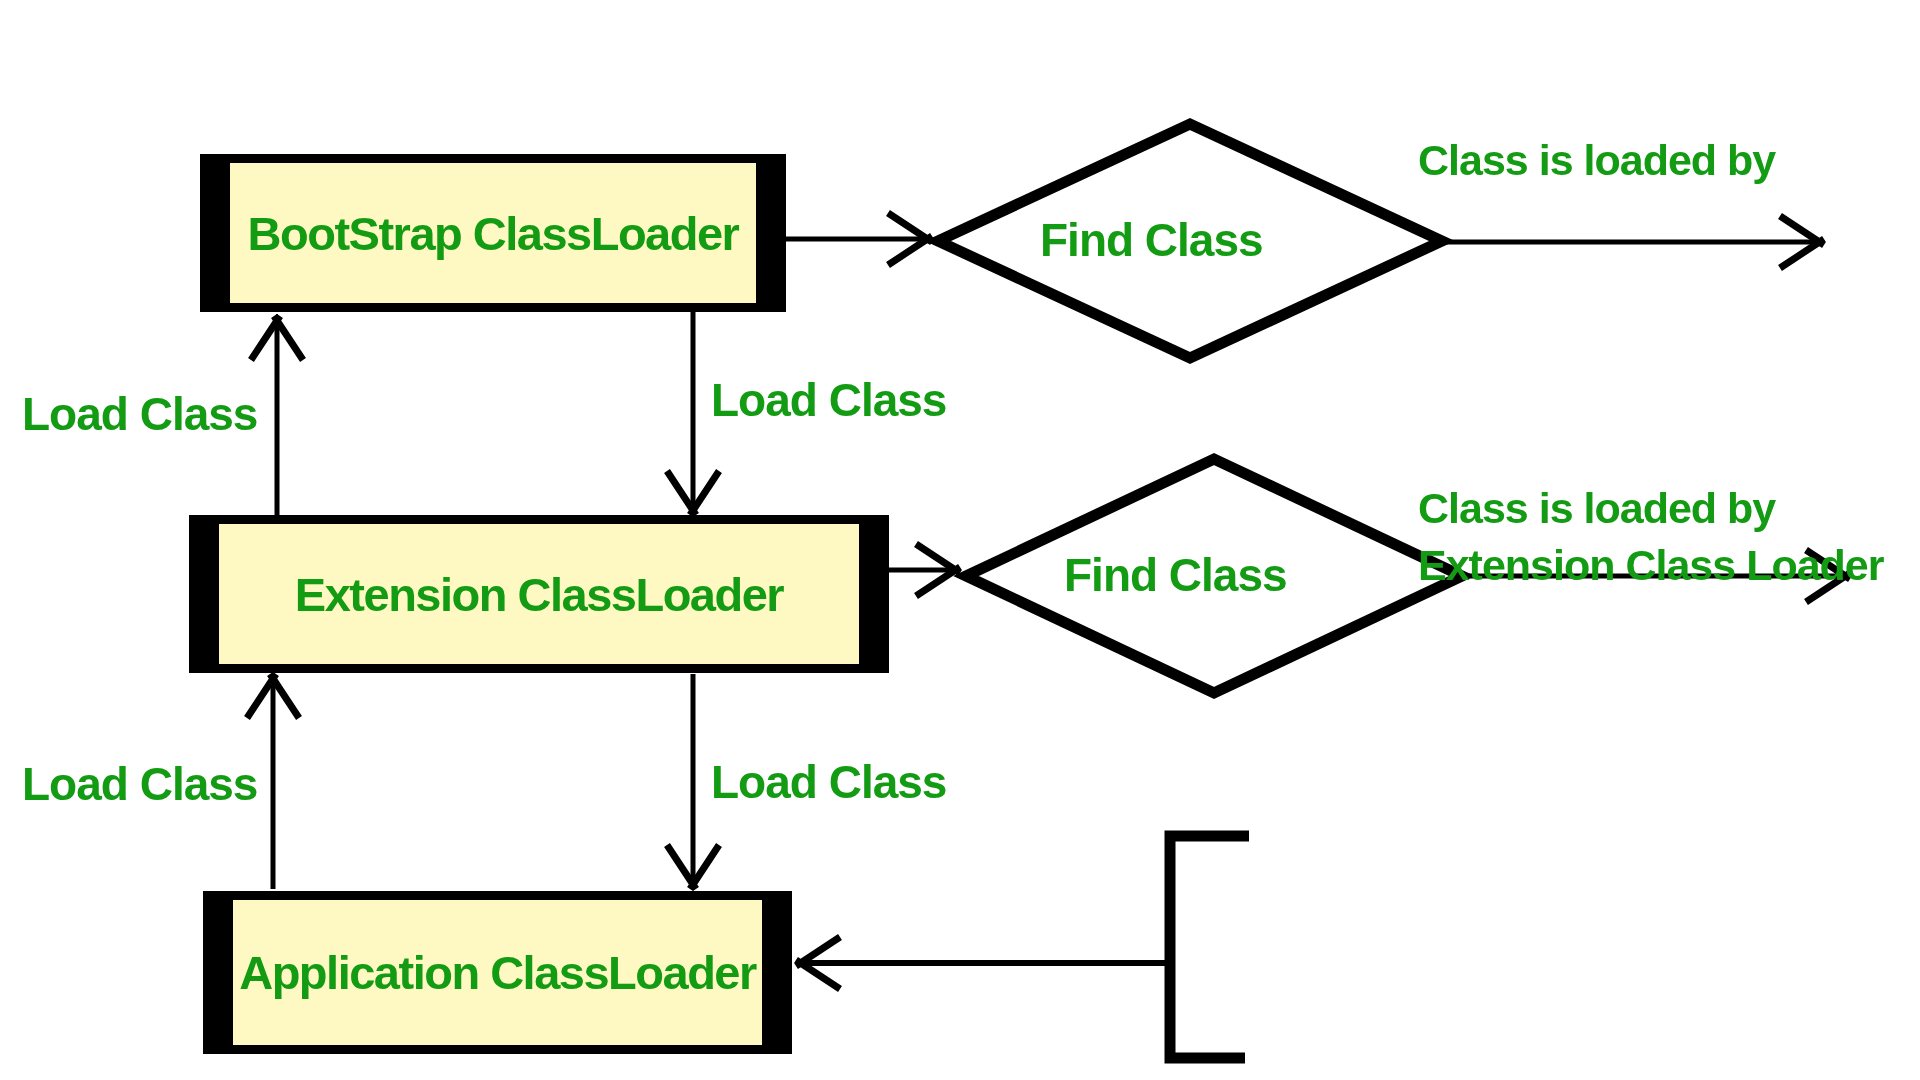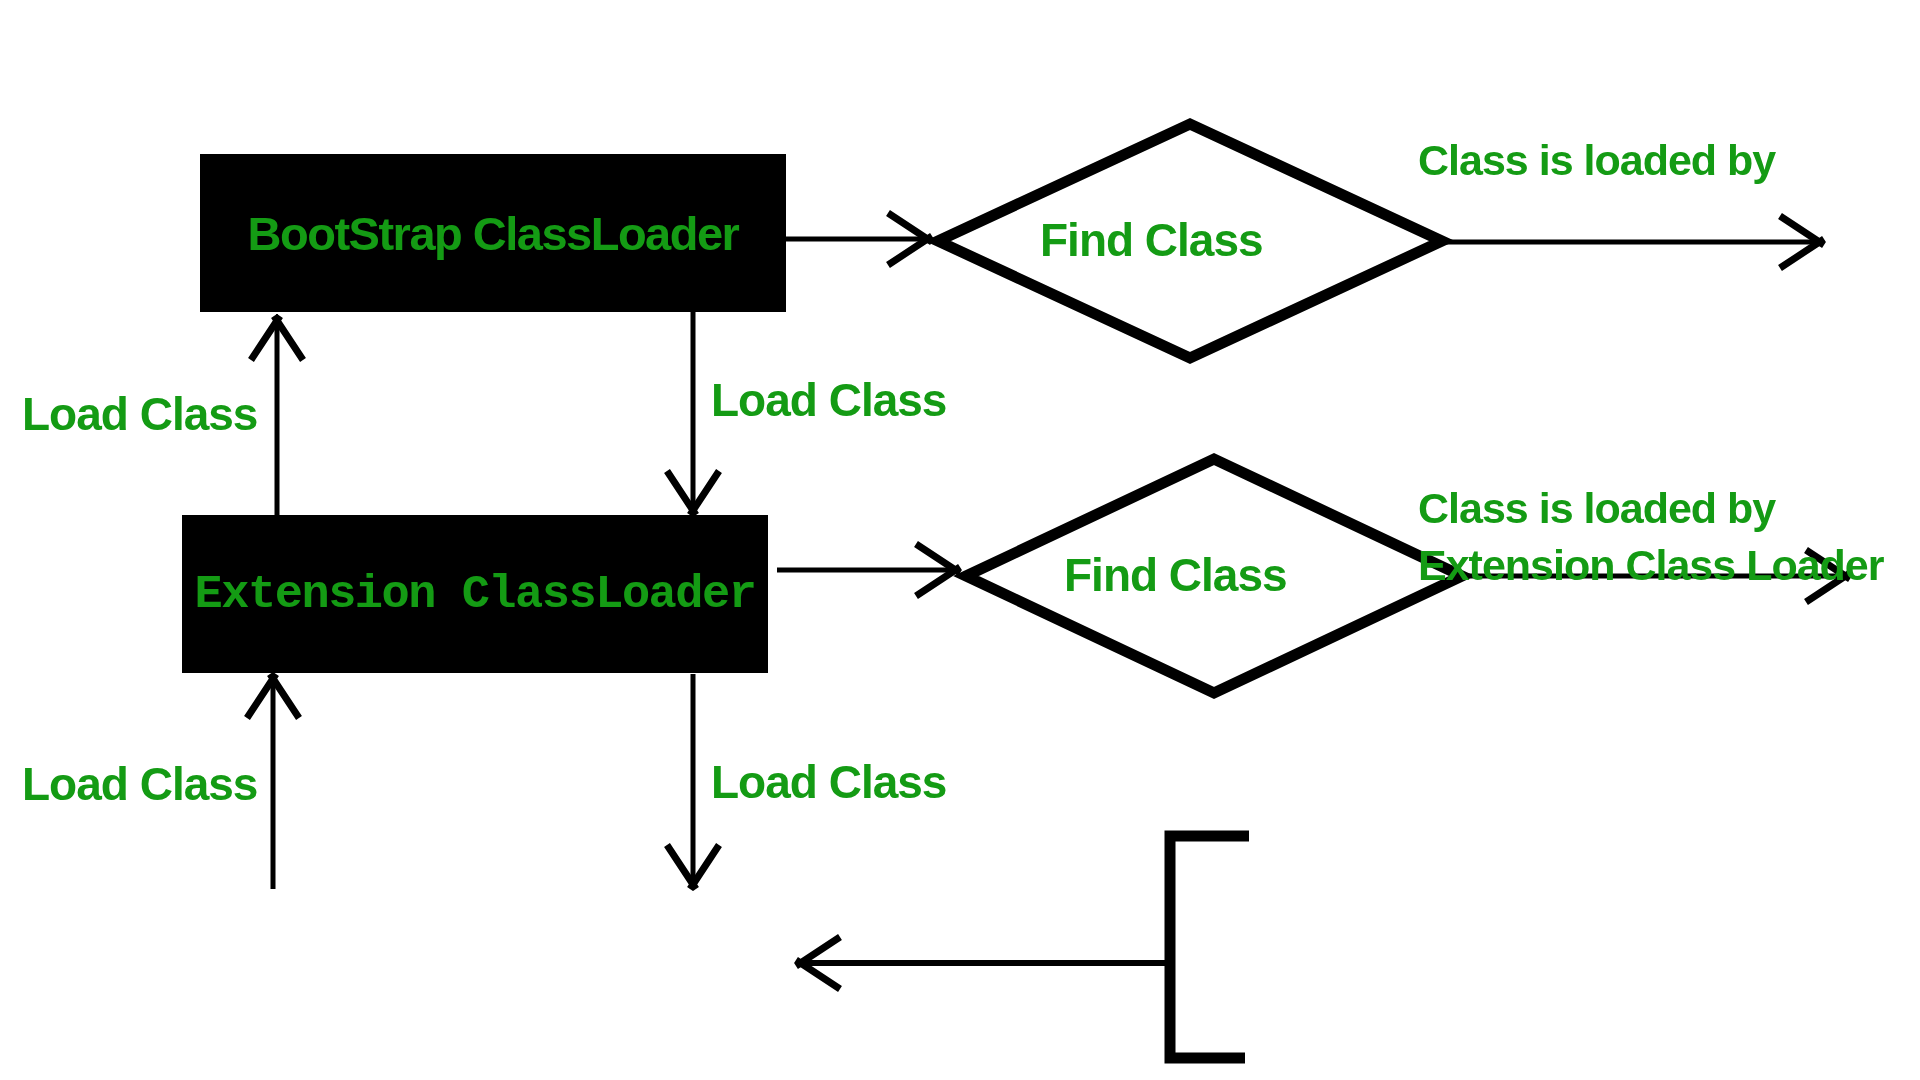--- a/index.html
+++ b/index.html
@@ -3,28 +3,28 @@
 <meta charset="utf-8">
 <style>
   :root { --green:#149b14; --ink:#000000; --bg:#ffffff; }
   html,body { margin:0; padding:0; background:#fff; }
   .canvas {
     position:relative; width:1920px; height:1080px; background:var(--bg);
     font-family:"Liberation Sans","DejaVu Sans",sans-serif; overflow:hidden;
   }
   .wires { position:absolute; left:0; top:0; width:1920px; height:1080px; }
   .lbox {
-    position:absolute; box-sizing:border-box; background:#000000;
+    position:absolute; box-sizing:border-box; background:#fef9c3;
     border:9px solid var(--ink); border-left-width:30px; border-right-width:30px;
     display:flex; align-items:center; justify-content:center;
     color:var(--green); font-size:47px; font-weight:700; letter-spacing:-1.5px;
     white-space:nowrap; line-height:1;
   }
   .box1 { left:200px; top:154px; width:586px; height:158px; }
-  .box2 { left:182px; top:515px; width:586px; height:158px;font-family:Liberation Mono, monospace; }
+  .box2 { left:189px; top:515px; width:700px; height:158px; }
   .box3 { left:203px; top:891px; width:589px; height:163px; }
   .glabel {
     position:absolute; color:var(--green); font-size:46px; font-weight:700;
     letter-spacing:-1px; white-space:nowrap; line-height:1;
   }
   .caption { font-size:43px; line-height:1.33;margin-top:30px; }
   .diamond-label { width:300px; text-align:left; }
   .ll1 { left:22px;  top:391px; }
   .lm1 { left:711px; top:377px; }
   .ll2 { left:22px;  top:761px; }
@@ -63,20 +63,23 @@
     <polygon points="938,241 1190,124 1442,241 1190,358" fill="#fff" stroke="#000" stroke-width="11"></polygon>
     <polygon points="966,576 1214,459 1462,576 1214,693" fill="#fff" stroke="#000" stroke-width="11"></polygon>
   </svg>
 
   <div class="lbox box1">
     <span>BootStrap ClassLoader</span>
   </div>
   <div class="lbox box2">
     <span>Extension ClassLoader</span>
   </div>
+  <div class="lbox box3">
+    <span>Application ClassLoader</span>
+  </div>
 
   <div class="glabel diamond-label find1">Find Class</div>
   <div class="glabel diamond-label find2">Find Class</div>
 
   <div class="glabel ll1">Load Class</div>
   <div class="glabel lm1">Load Class</div>
   <div class="glabel ll2">Load Class</div>
   <div class="glabel lm2">Load Class</div>
 
   <div class="glabel caption cap1">

